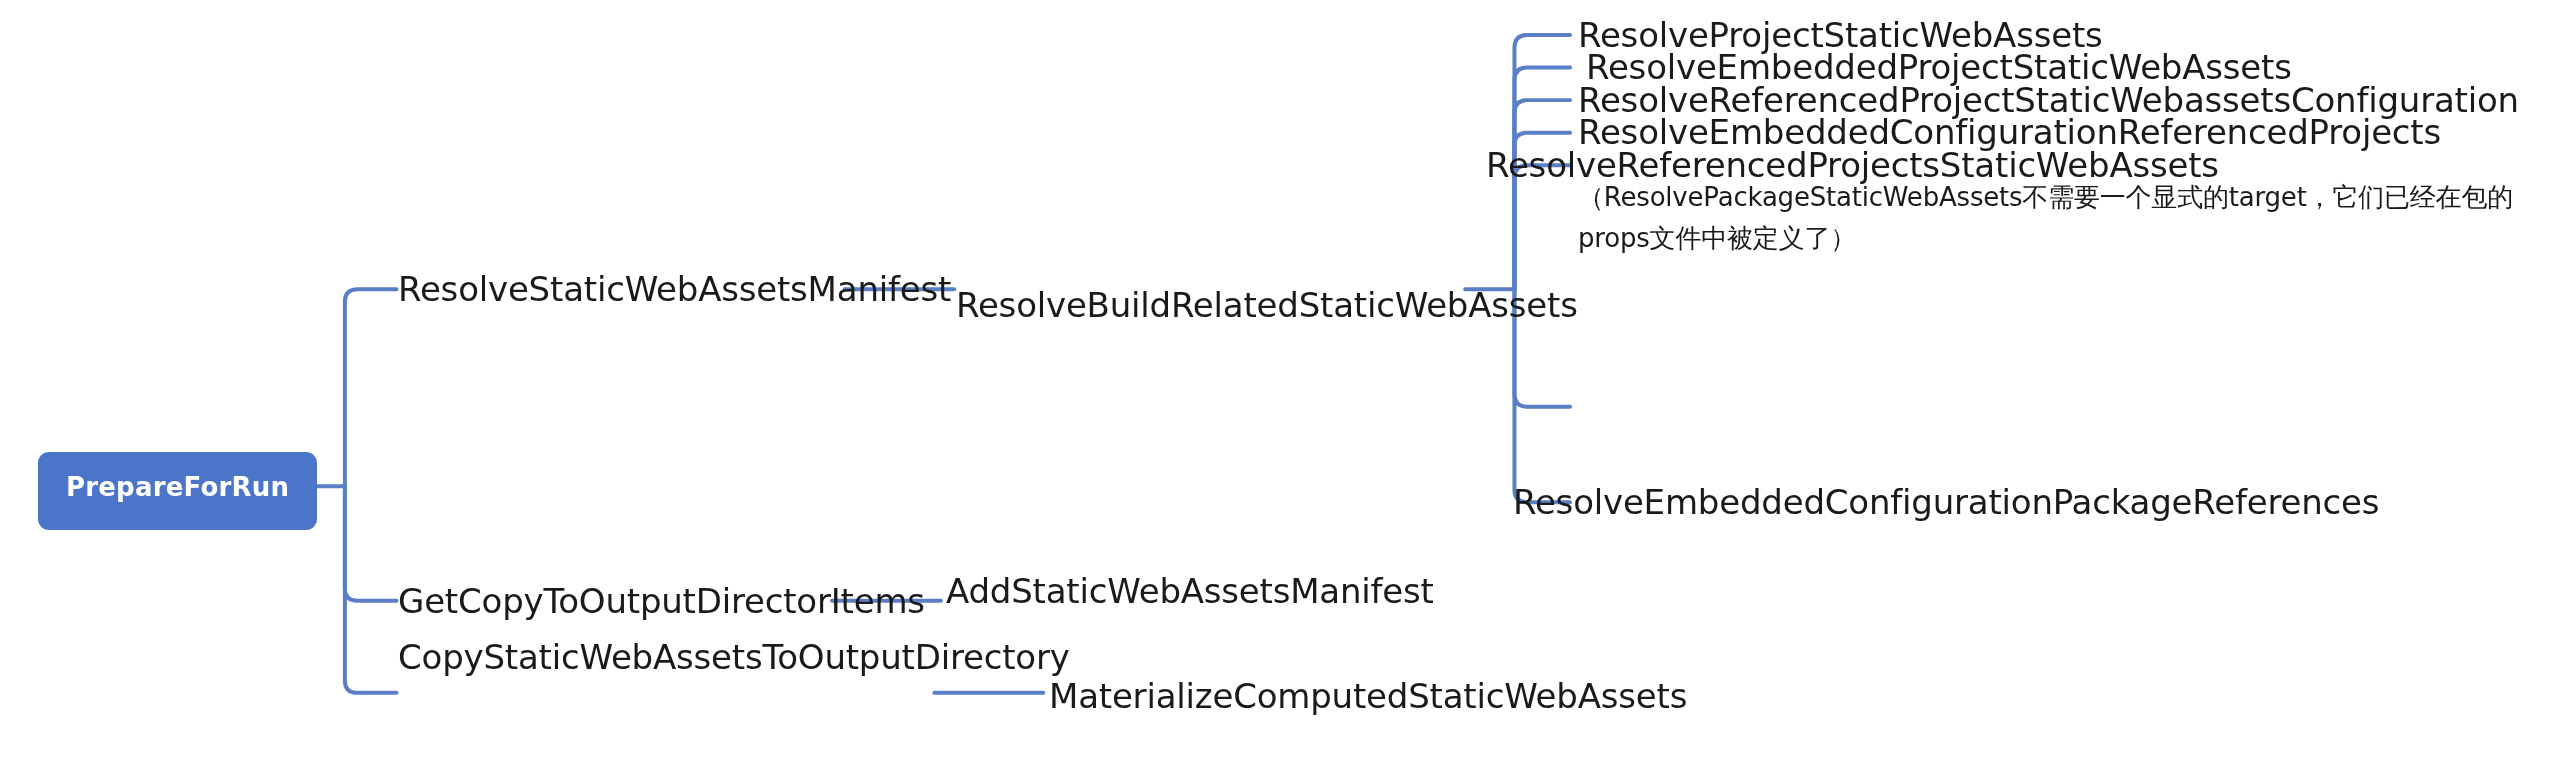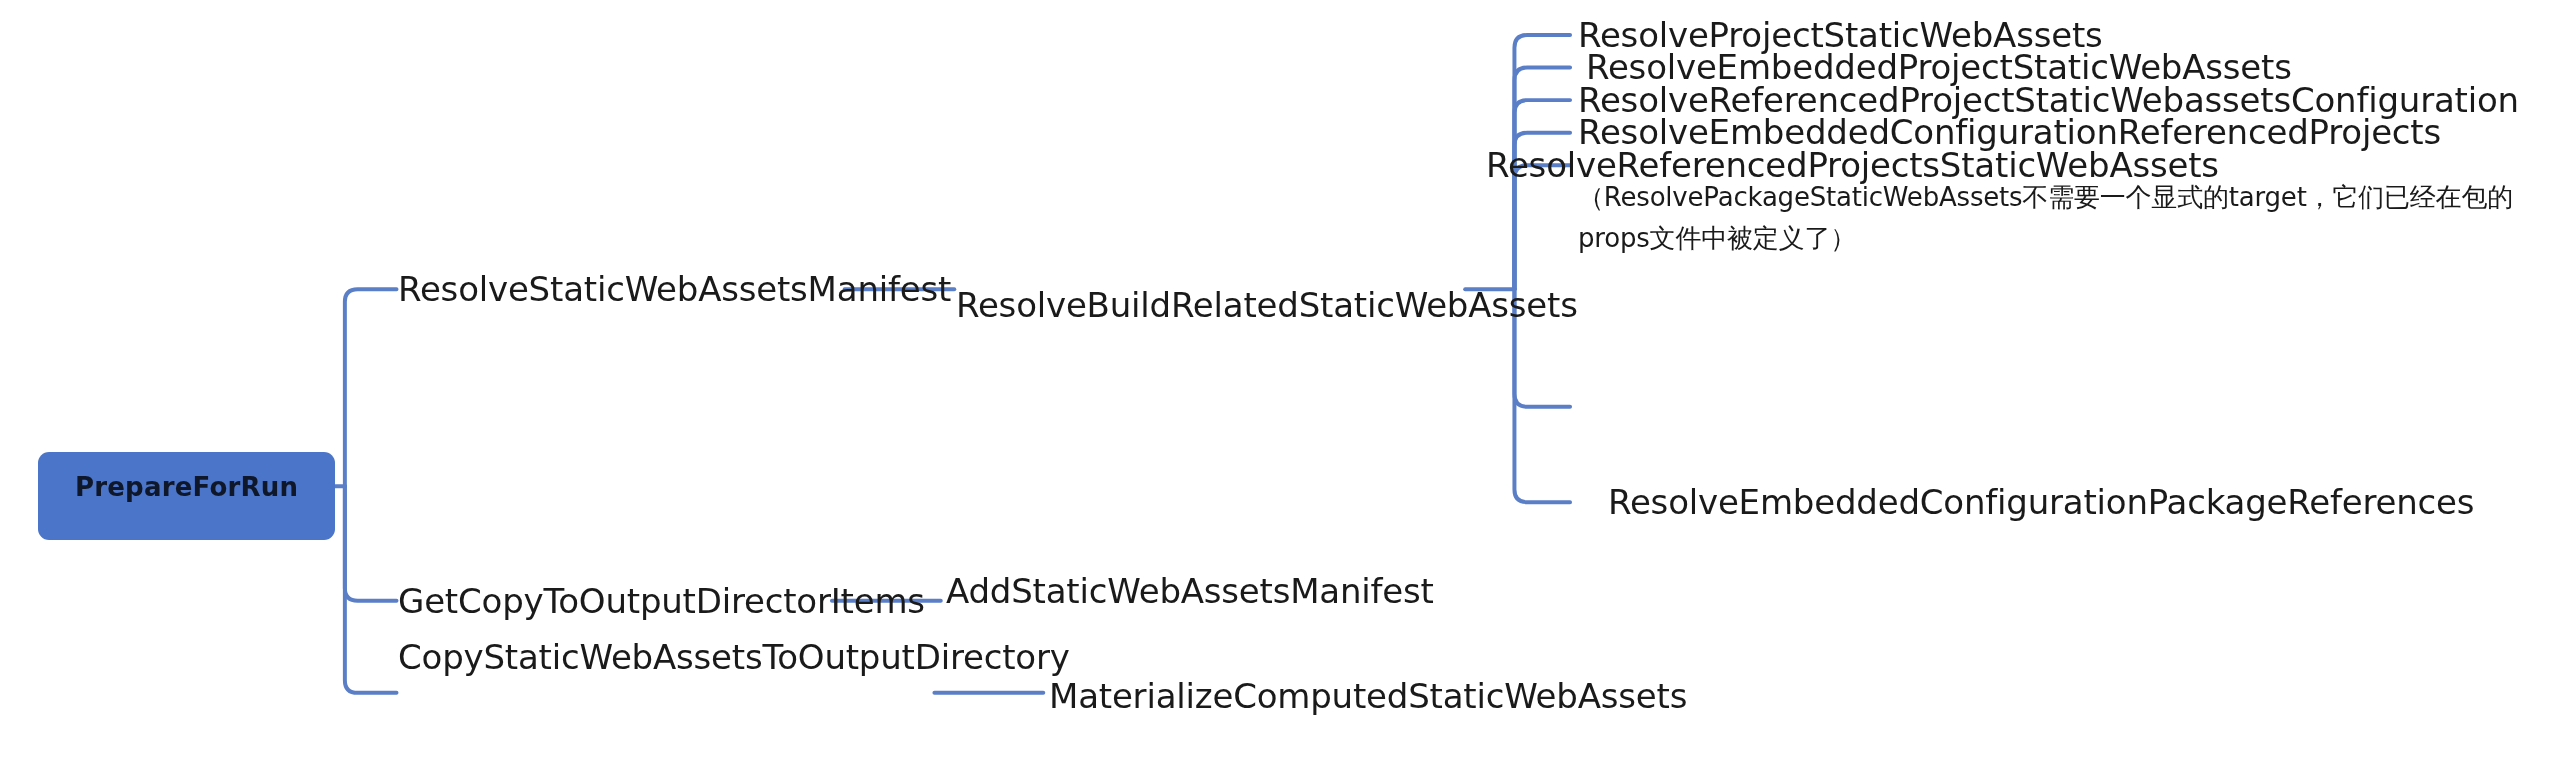--- a/index.html
+++ b/index.html
@@ -26,25 +26,25 @@
   .node {
     position: absolute;
     white-space: nowrap;
     color: #1a1a1a;
     font-size: 34px;
     line-height: 37px;
     letter-spacing: -0.2px;
   }
   .node.root {
     background: #4b75c8;
-    color: #0f172a;
+    color: #ffffff;
     font-weight: bold;
     border-radius: 11px;
-    padding: 0 37px;
-    height: 88px;
+    padding: 0 28px;
+    height: 78px;
     line-height: 70px;
     font-size: 26px;
     letter-spacing: 0.2px;
     box-sizing: border-box;
     display: block;
   }
   .node.wrapnote {
     white-space: normal;
     width: 986px;
     line-height: 41px;
@@ -102,16 +102,16 @@
   <div class="node" style="left:1578px; top:49px;margin-left:8px;">ResolveEmbeddedProjectStaticWebAssets</div>
 
   <div class="node" style="left:1578px; top:82px;">ResolveReferencedProjectStaticWebassetsConfiguration</div>
 
   <div class="node" style="left:1578px; top:114px;text-align:center;">ResolveEmbeddedConfigurationReferencedProjects</div>
 
   <div class="node" style="left:1486px; top:147px;">ResolveReferencedProjectsStaticWebAssets</div>
 
   <div class="node wrapnote" style="left:1578px; top:177px;">（ResolvePackageStaticWebAssets不需要一个显式的target，它们已经在包的props文件中被定义了）</div>
 
-  <div class="node" style="left:1608px; top:484px;">ResolveEmbeddedConfigurationPackageReferences</div>
+  <div class="node" style="left:1513px; top:484px;">ResolveEmbeddedConfigurationPackageReferences</div>
 
 </div>
 
 
 </body></html>

